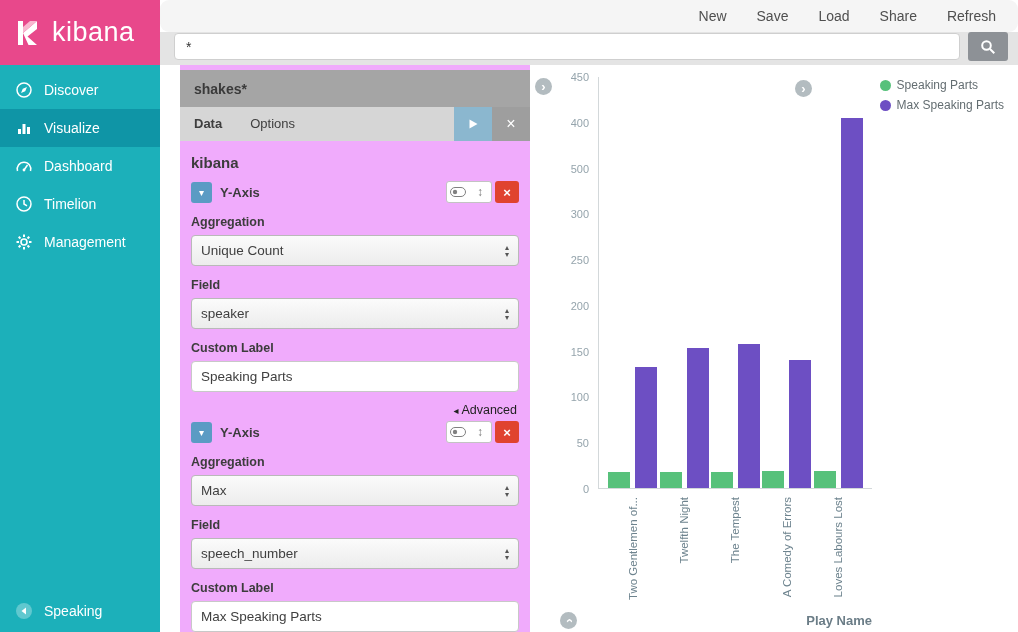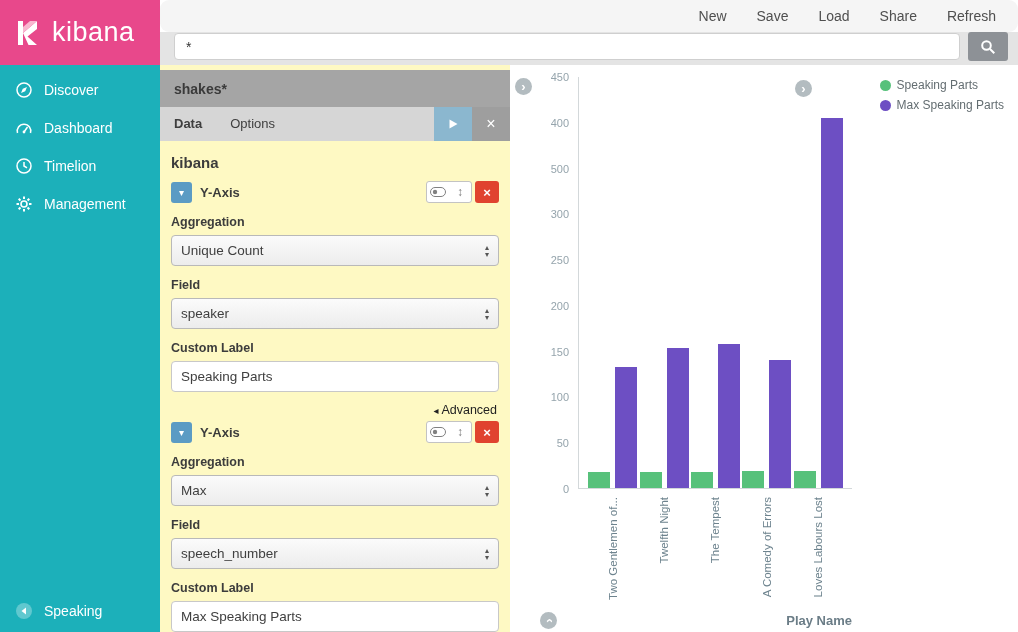--- a/index.html
+++ b/index.html
@@ -28,21 +28,21 @@
   
   .sidebar { width:160px; background:#1cb0ba; flex-shrink:0; position:relative; padding-top:6px; }
   .side-item { height:38px; display:flex; align-items:center; gap:11px; padding-left:15px;
     color:#fff; font-size:14px; cursor:pointer; }
   .side-item.active { background:#0f95a6; }
   .side-item svg { flex-shrink:0; }
   .collapse-item { position:absolute; bottom:0; left:0; right:0; height:42px; display:flex;
     align-items:center; gap:11px; padding-left:15px; color:#fff; font-size:14px; cursor:pointer; }
 
   
-  .config { width:350px; background:#fef9c3; flex-shrink:0; display:flex; flex-direction:column; }
+  .config { width:350px; background:#f0abfc; flex-shrink:0; display:flex; flex-direction:column;margin-left:20px; }
   .vis-header { margin-top:5px; height:37px; background:#a5a5a5; color:#3a3a3a; font-weight:bold;
     font-size:14px; display:flex; align-items:center; padding-left:14px; flex-shrink:0; }
   .tab-bar { height:34px; background:#d6d6d6; display:flex; align-items:center; flex-shrink:0; }
   .tab { padding:0 14px; font-size:13px; color:#3e3e3e; line-height:34px; cursor:pointer; }
   .tab.active { font-weight:bold; }
   .tab-spacer { flex:1; }
   .play-btn { width:38px; height:34px; background:#8bb7cf; border:none; display:flex;
     align-items:center; justify-content:center; cursor:pointer; }
   .close-btn { width:38px; height:34px; background:#9e9e9e; border:none; color:#fff;
     font-size:16px; cursor:pointer; }
@@ -131,20 +131,28 @@
 <div class="main">
 
   <div class="sidebar">
     <div class="side-item">
       <svg width="18" height="18" viewBox="0 0 18 18">
         <circle cx="9" cy="9" r="7" fill="none" stroke="#fff" stroke-width="1.5"></circle>
         <polygon points="12,6 10.2,10.2 6,12 7.8,7.8" fill="#fff"></polygon>
       </svg>
       <span>Discover</span>
     </div>
+    <div class="side-item active">
+      <svg width="18" height="18" viewBox="0 0 18 18">
+        <rect x="3" y="10" width="3" height="5" fill="#fff"></rect>
+        <rect x="7.5" y="5" width="3" height="10" fill="#fff"></rect>
+        <rect x="12" y="8" width="3" height="7" fill="#fff"></rect>
+      </svg>
+      <span>Visualize</span>
+    </div>
     <div class="side-item">
       <svg width="18" height="18" viewBox="0 0 18 18">
         <path d="M2.5 14 A 6.8 6.8 0 1 1 15.5 14" fill="none" stroke="#fff" stroke-width="1.5"></path>
         <line x1="9" y1="13" x2="12.5" y2="8" stroke="#fff" stroke-width="1.5"></line>
         <circle cx="9" cy="13" r="1.4" fill="#fff"></circle>
       </svg>
       <span>Dashboard</span>
     </div>
     <div class="side-item">
       <svg width="18" height="18" viewBox="0 0 18 18">

